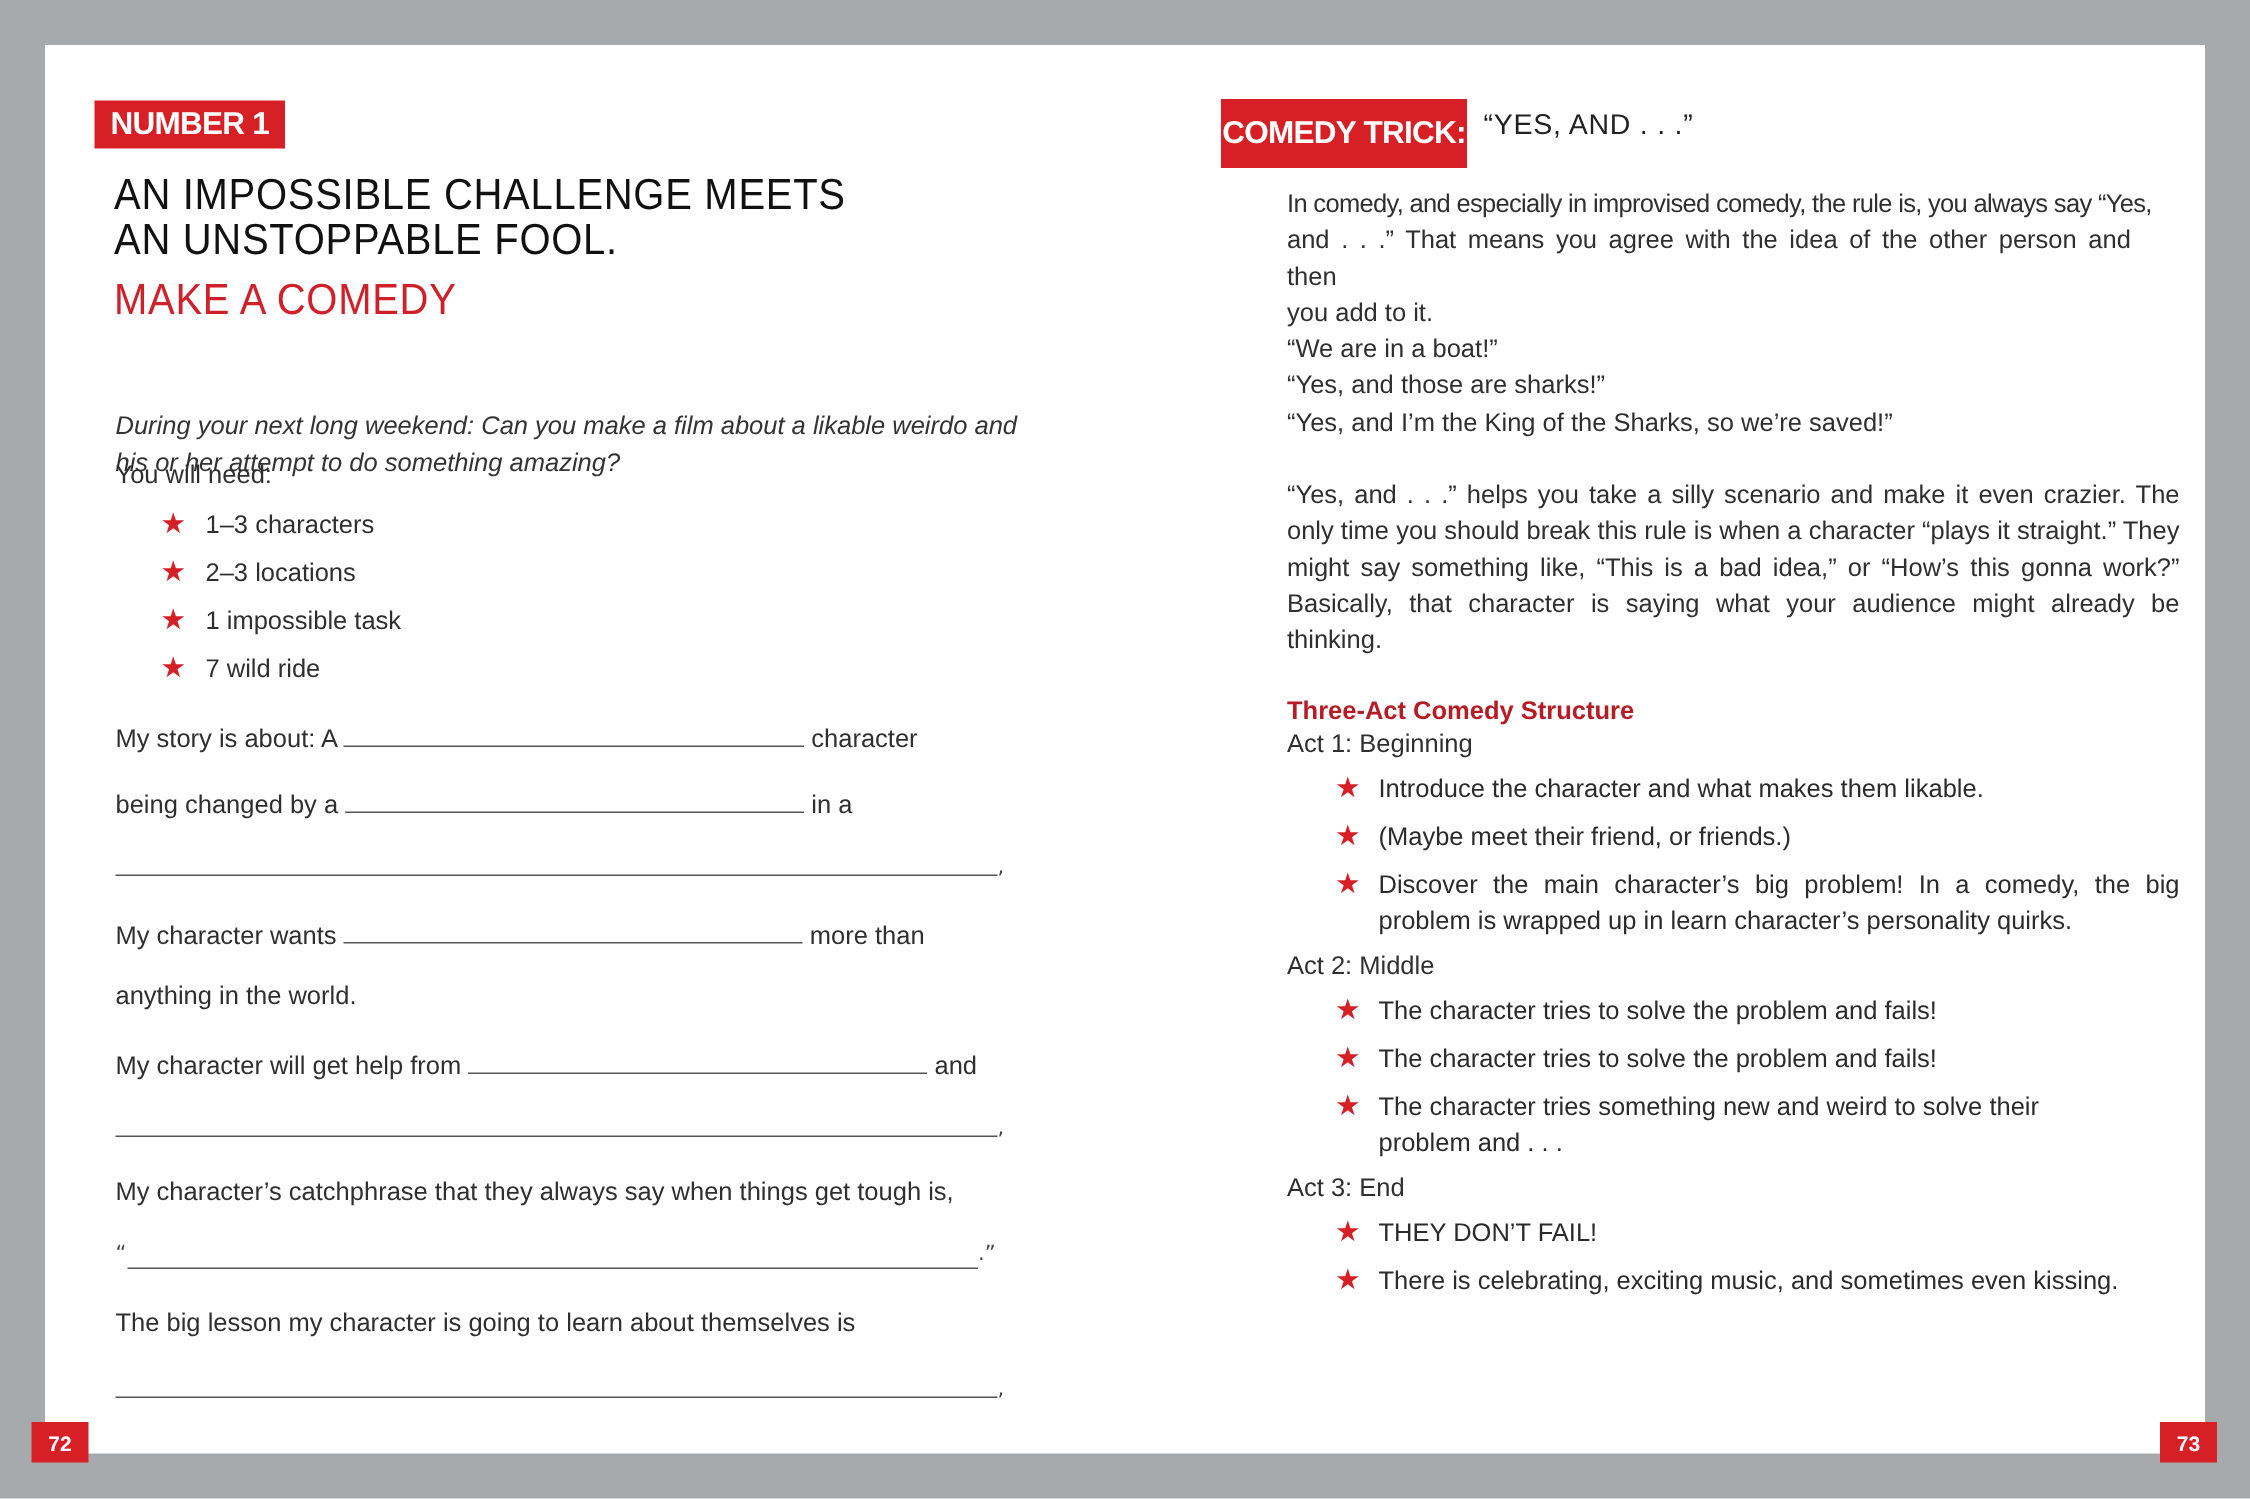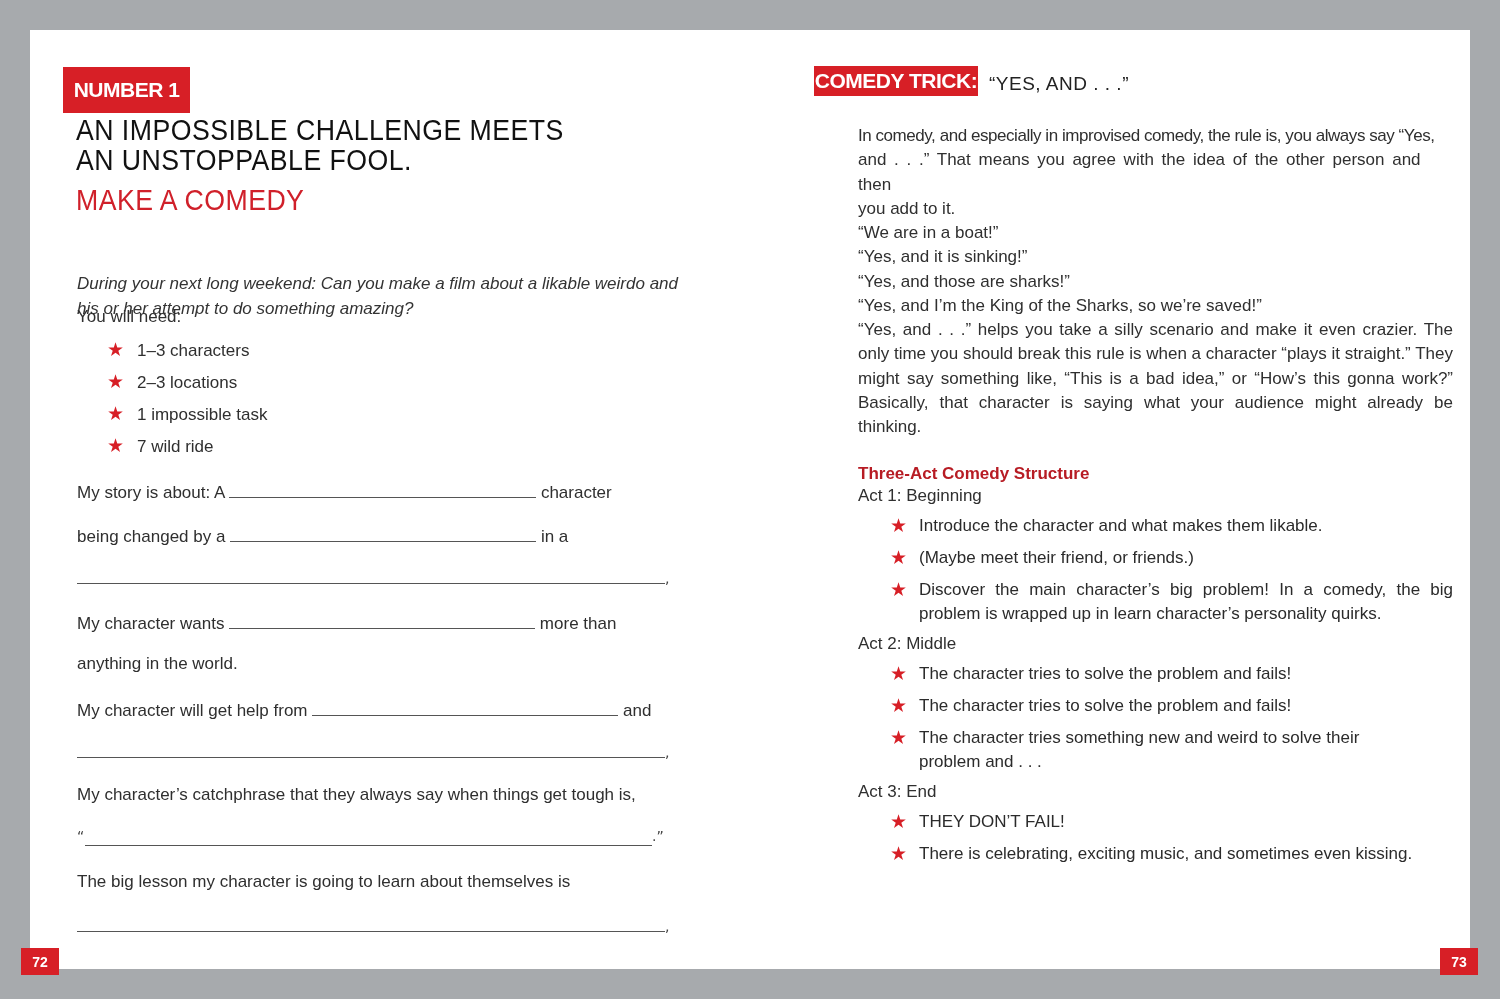--- a/index.html
+++ b/index.html
@@ -16,22 +16,22 @@
     }
     .page { position: absolute; top: 0; height: 939px; }
     .page-left { left: 0; width: 720px; }
     .page-right { left: 720px; width: 720px; }
 
     .red-box {
       position: absolute; background: #d71f26; color: #fff;
       font-family: "Liberation Sans", sans-serif; font-weight: bold;
       letter-spacing: -0.5px; display: flex; align-items: center; justify-content: center;
     }
-    .num-box { left: 33px; top: 37px; width: 127px; height: 46px; font-size: 21px; }
-    .trick-box { left: 64px; top: 36px; width: 164px; height: 30px; font-size: 21px; }
+    .num-box { left: 33px; top: 37px; width: 127px; height: 32px; font-size: 21px; }
+    .trick-box { left: 64px; top: 36px; width: 164px; height: 46px; font-size: 21px; }
     .trick-sub {
       position: absolute; left: 239px; top: 43px; font-size: 19px; letter-spacing: 0.5px;
       font-family: "Liberation Sans", sans-serif; color: #222; text-align: right;
     }
 
     .headline {
       position: absolute; left: 46px; top: 85px; width: 560px;
       font-family: "Liberation Sans", sans-serif; font-size: 29px; line-height: 30px;
       letter-spacing: 0.5px; color: #111; text-transform: uppercase; transform: scaleX(0.92);
       transform-origin: left top;
@@ -140,21 +140,20 @@
 
   <div class="page page-right">
     <div class="red-box trick-box">COMEDY TRICK:</div>
     <div class="trick-sub">“YES, AND . . .”</div>
 
     <div class="right-col para" style="top:94px;">
       <span class="para-line" style="letter-spacing:-0.45px;">In comedy, and especially in improvised comedy, the rule is, you always say “Yes,</span>
       <span class="para-line" style="word-spacing:3px;">and . . .” That means you agree with the idea of the other person and then</span>
       <span class="para-line">you add to it.</span>
       <span class="para-line">“We are in a boat!”</span>
-      <span class="para-line">“Yes, and it is sinking!”</span>
       <span class="para-line">“Yes, and those are sharks!”</span>
       <span class="para-line">“Yes, and I’m the King of the Sharks, so we’re saved!”</span>
     </div>
 
     <div class="right-col para" style="top:288px;">“Yes, and . . .” helps you take a silly scenario and make it even crazier. The only time you should break this rule is when a character “plays it straight.” They might say something like, “This is a bad idea,” or “How’s this gonna work?” Basically, that character is saying what your audience might already be thinking.</div>
 
     <div class="right-col" style="top:434px;">
       <div class="section-title">Three-Act Comedy Structure</div>
 
       <div class="act-label" style="margin-top:2px;">Act 1: Beginning</div>

